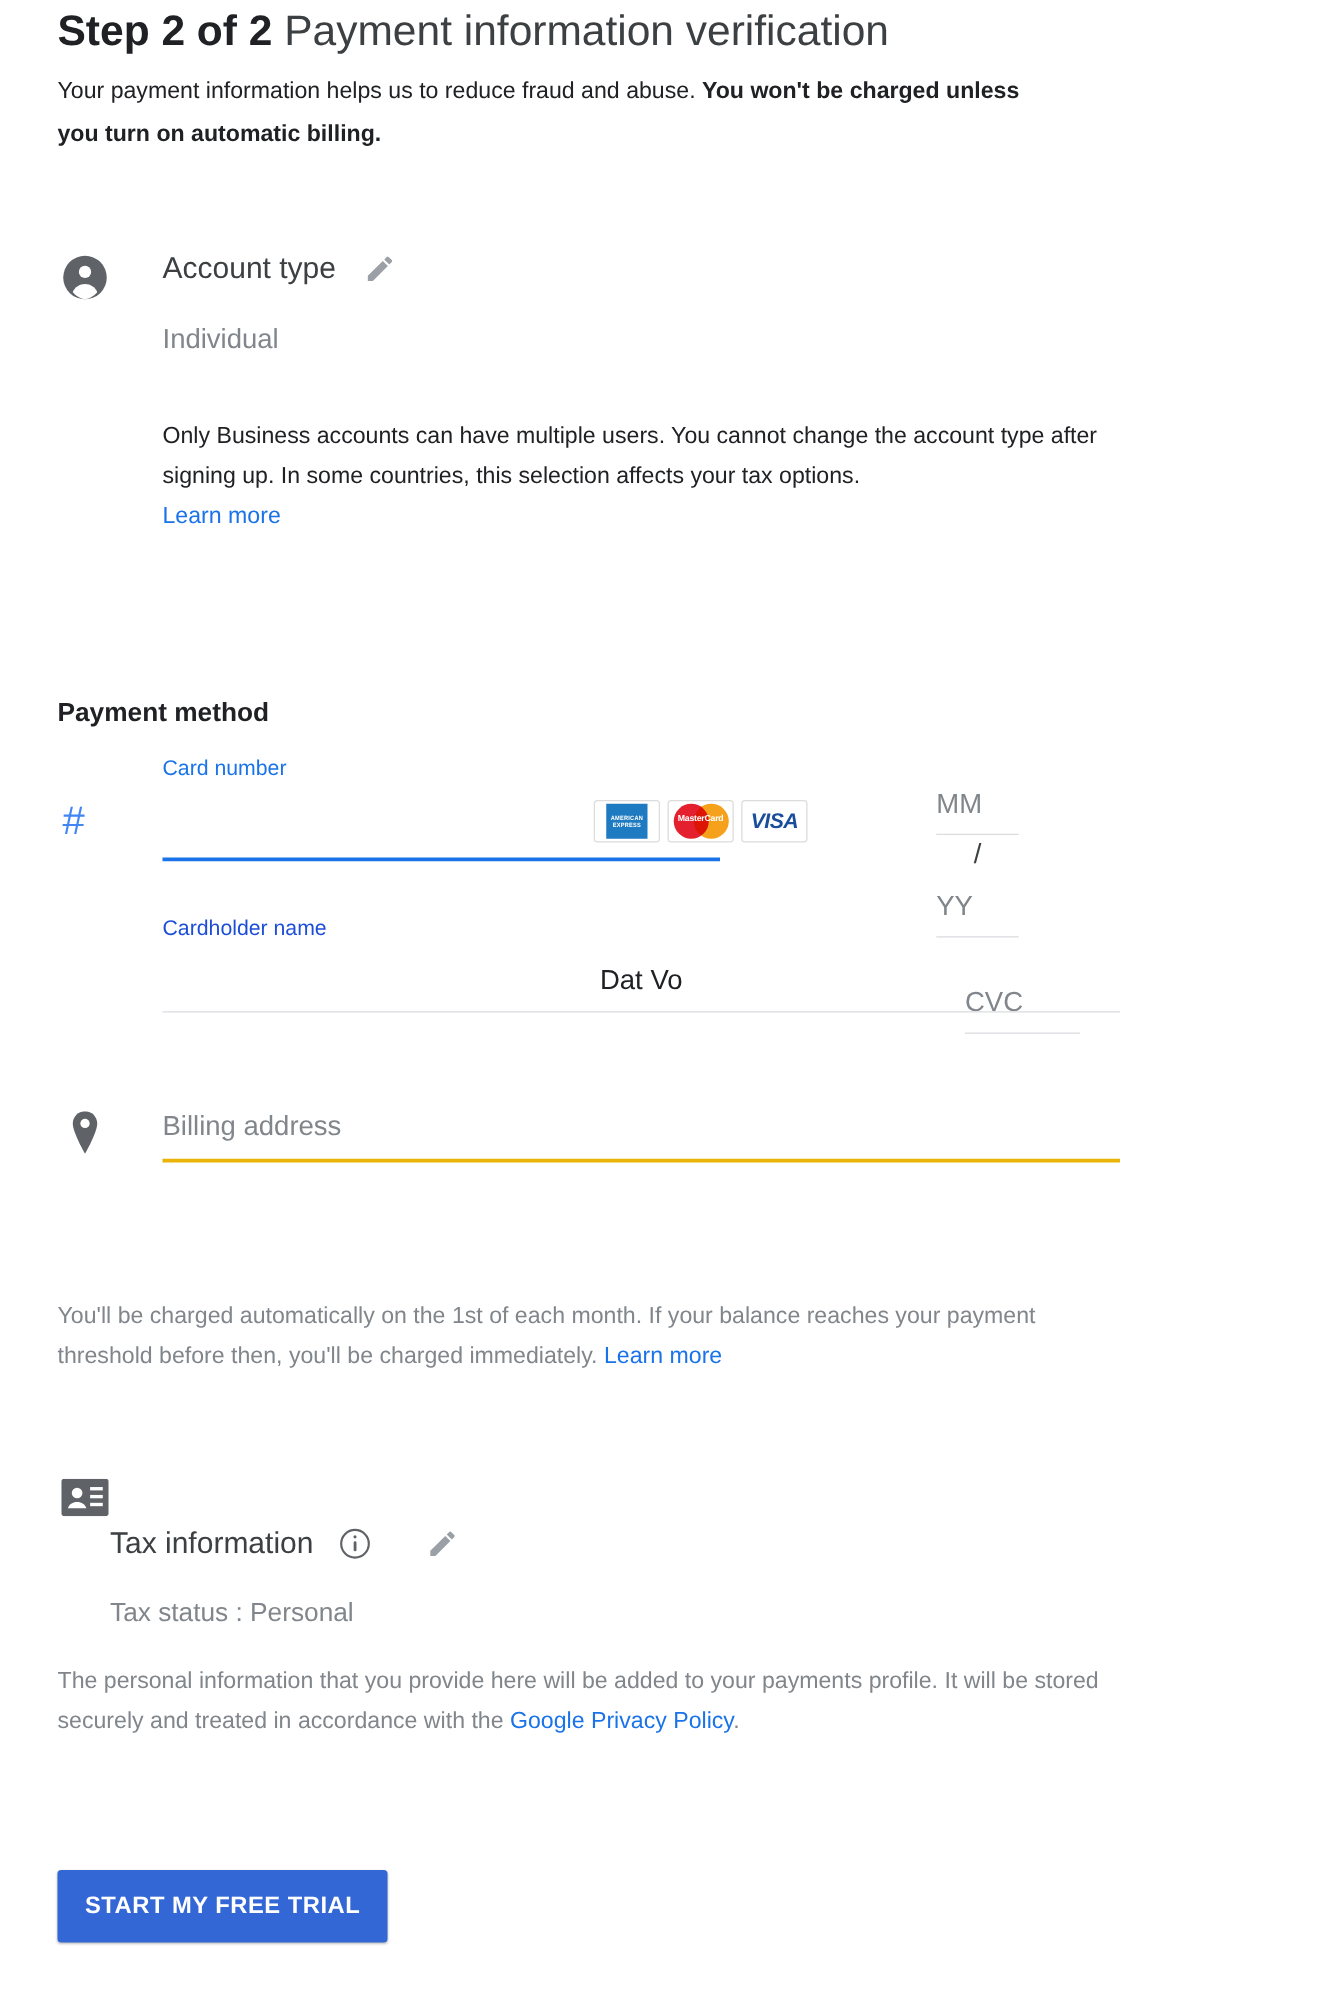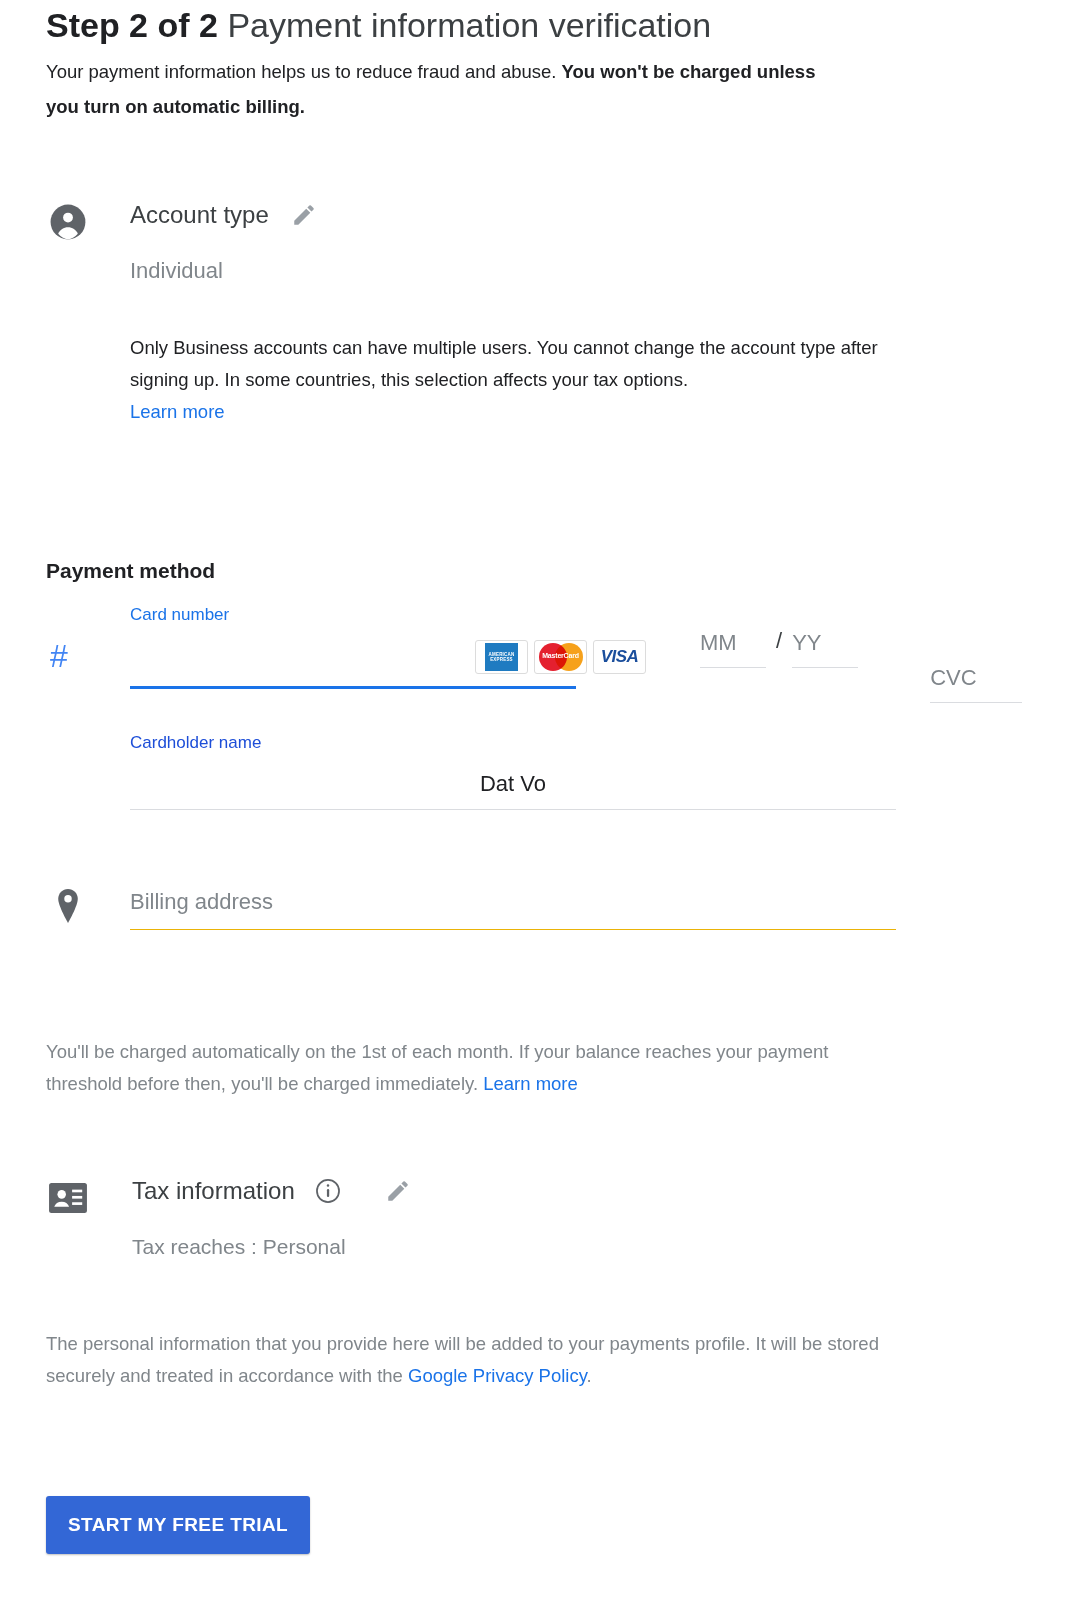--- a/index.html
+++ b/index.html
@@ -224,21 +224,22 @@
     color: #1a4e9c;
     letter-spacing: -0.5px;
     font-family: Liberation Sans, sans-serif;
   }
 
   .exp-group {
     position: absolute;
     left: 570px;
     top: 22px;
     display: flex;
-    align-items: flex-start;
+    align-items: center;
+    flex-direction: column;
   }
   .small-field {
     border: none;
     border-bottom: 1px solid #dadce0;
     background: transparent;
     outline: none;
     font-size: 22px;
     line-height: 30px;
     color: #202124;
     font-family: "Liberation Sans", sans-serif;
@@ -288,21 +289,21 @@
   .billing-row {
     left: 46px;
     top: 884px;
     width: 900px;
   }
   .billing-field-wrap { margin-left: 40px; width: 766px; }
   .billing-input {
     width: 766px;
     height: 46px;
     border: none;
-    border-bottom: 1px solid #eab308;
+    border-bottom: 3px solid #eab308;
     background: transparent;
     outline: none;
     font-size: 22px;
     color: #202124;
     font-family: "Liberation Sans", sans-serif;
     padding: 0 0 10px 0;
     box-sizing: border-box;
   }
   .billing-input::placeholder { color: #80868b; opacity: 1; }
 
@@ -311,21 +312,21 @@
     position: absolute;
     left: 46px;
     top: 1036px;
     width: 830px;
     font-size: 18.5px;
     line-height: 32px;
     color: #80868b;
   }
 
   
-  .tax-section { left: 46px; top: 1176px; width: 900px; }
+  .tax-section { left: 46px; top: 1176px; width: 900px; flex-direction: column; }
   .tax-status {
     font-size: 21px;
     line-height: 30px;
     color: #80868b;
     margin-top: 26px;
   }
   .info-circle {
     margin-left: 20px;
     flex: none;
     cursor: pointer;
@@ -470,21 +471,21 @@
             <circle cx="12" cy="6.9" r="1.15" fill="#5f6368"></circle>
             <rect x="11" y="10.2" width="2.1" height="7.4" rx="1" fill="#5f6368"></rect>
           </svg>
         </span>
         <span class="pencil" style="margin-left:44px">
           <svg width="26" height="26" viewBox="0 0 24 24" aria-hidden="true">
             <path d="M3 17.25V21h3.75L17.81 9.94l-3.75-3.75L3 17.25zM20.71 7.04a1 1 0 0 0 0-1.41l-2.34-2.34a1 1 0 0 0-1.41 0l-1.83 1.83 3.75 3.75 1.83-1.83z" fill="#9aa0a6"></path>
           </svg>
         </span>
       </div>
-      <div class="tax-status" style="margin-left:42px"><span>Tax reaches</span><span> : </span><span>Personal</span></div>
+      <div class="tax-status" style="margin-left:42px"><span>Tax status</span><span> : </span><span>Personal</span></div>
     </div>
   </div>
 
   <div class="privacy"><span>The personal information that you provide here will be added to your payments profile. It will be stored securely and treated in accordance with the </span><a class="link">Google Privacy Policy</a><span>.</span></div>
 
   <button class="cta">START MY FREE TRIAL</button>
 
 </div>
 
 </body></html>

